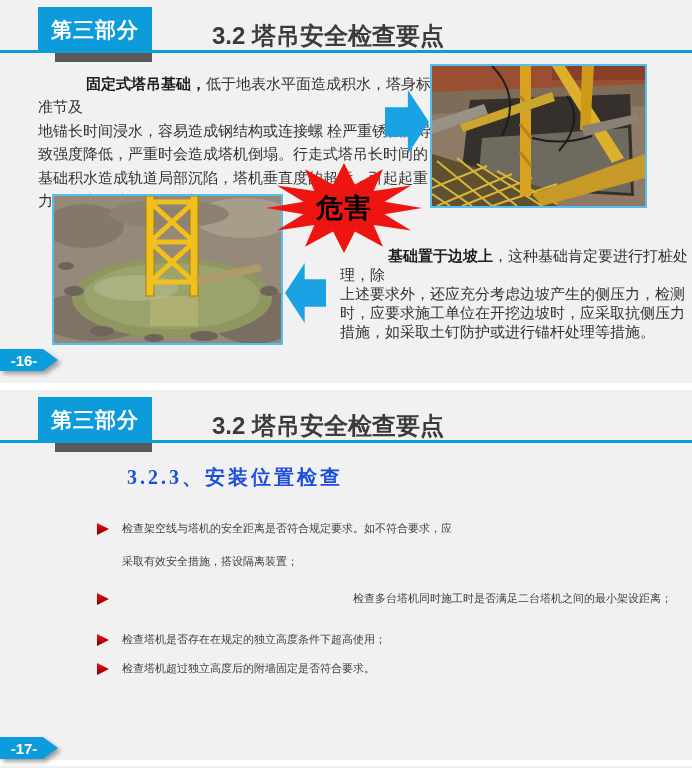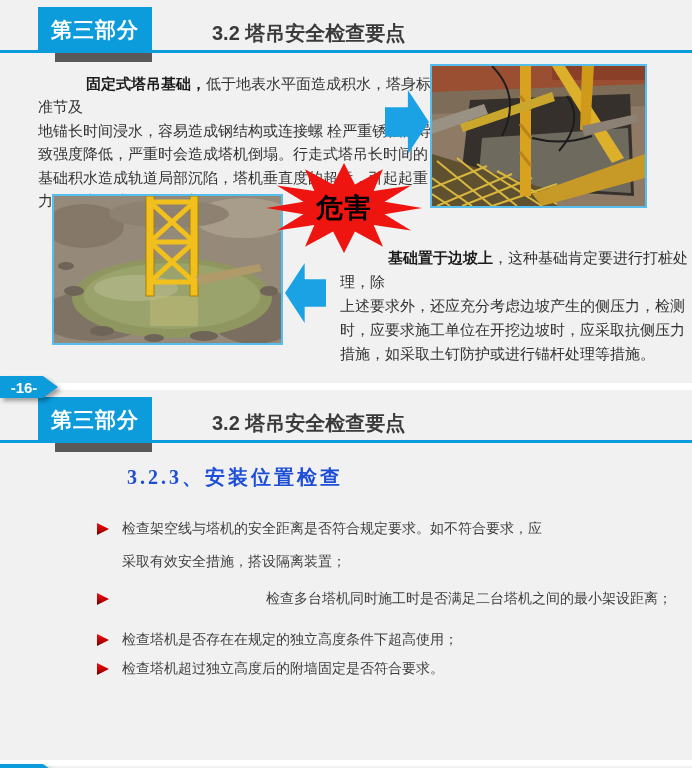--- a/index.html
+++ b/index.html
@@ -17,29 +17,29 @@
   
   .part-box{
     position:absolute;left:38px;top:7px;width:114px;height:45px;
     background:#0d9cdb;color:#ffffff;display:flex;align-items:center;justify-content:center;
     font-size:21px;font-weight:bold;letter-spacing:1px;z-index:4;
   }
   .header-line{position:absolute;left:0;top:50px;width:692px;height:3px;background:#0d9cdb;z-index:2;}
   .header-tab{position:absolute;left:55px;top:53px;width:97px;height:9px;background:#595959;z-index:3;}
   .slide-title{
     position:absolute;left:212px;top:20px;margin:0;
-    font-size:20px;font-weight:bold;color:#3b3b3b;white-space:nowrap;
+    font-size:24px;font-weight:bold;color:#3b3b3b;white-space:nowrap;
   }
 
   
   .para{position:absolute;margin:0;font-size:15px;line-height:23.4px;color:#333333;}
   .para .lead{font-weight:bold;color:#1c1c1c;margin-left:48px;}
   .para .pre{white-space:pre-line;text-align:right;}
   .para-fixed{left:38px;top:72px;width:396px;}
-  .para-slope{left:340px;top:246px;width:350px;line-height:24px;}
+  .para-slope{left:340px;top:246px;width:350px;line-height:19px;}
 
   .photo{position:absolute;border:2px solid #56beee;padding:0;margin:0;background:#cccccc;z-index:1;}
   .photo svg{display:block;}
   .photo-pit{left:430px;top:64px;width:213px;height:140px;}
   .photo-base{left:52px;top:194px;width:227px;height:147px;}
 
   .block-arrow{position:absolute;background:#1ba2e4;z-index:2;}
   .arrow-right{
     left:385px;top:90px;width:44px;height:64px;
     clip-path:polygon(0 27%,52% 27%,52% 0,100% 50%,52% 100%,52% 73%,0 73%);
@@ -57,40 +57,39 @@
   .starburst .star-label{font-size:27px;font-weight:bold;color:#000000;letter-spacing:1px;}
 
   .tag-wrap{position:absolute;left:0;z-index:6;filter:drop-shadow(3px 3px 2px rgba(0,0,0,0.35));}
   .tag-16{top:349px;}
   .tag-17{top:737px;}
   .page-tag{
     width:58px;height:22px;background:#0d9cdb;color:#ffffff;
     display:flex;align-items:center;justify-content:center;padding-right:10px;box-sizing:border-box;
     font-size:15px;font-weight:bold;
     clip-path:polygon(0 0,74% 0,100% 50%,74% 100%,0 100%);
-    margin-top:27px;
   }
 
   
   .section-heading{
     position:absolute;left:127px;top:74px;margin:0;
     font-family:"Liberation Serif","DejaVu Serif",serif;
     font-size:20px;font-weight:bold;color:#1d4ed8;letter-spacing:3px;white-space:nowrap;
   }
   .bullet-item{position:absolute;left:97px;width:575px;list-style:none;margin:0;padding:0;}
   .bullet-1{top:130px;}
   .bullet-2{top:200px;text-align:right;}
   .bullet-3{top:241px;}
   .bullet-4{top:270px;}
   .bullet-tri{
     position:absolute;left:0;top:3px;width:12px;height:12px;
     background:linear-gradient(180deg,#ef1212 0%,#c00000 55%,#700000 100%);
     clip-path:polygon(0 0,100% 50%,0 100%);
   }
-  .bullet-text{display:block;margin-left:25px;font-size:14px;line-height:33px;margin-top:-8px;color:#3f3f3f;white-space:pre-line;}
+  .bullet-text{display:block;margin-left:25px;font-size:11px;line-height:33px;margin-top:-8px;color:#3f3f3f;white-space:pre-line;}
 </style>
 </head>
 <body>
 
 <div class="page">
 
   <section class="slide slide-16">
     <header>
       <div class="part-box">
           <span>第三部分</span>

